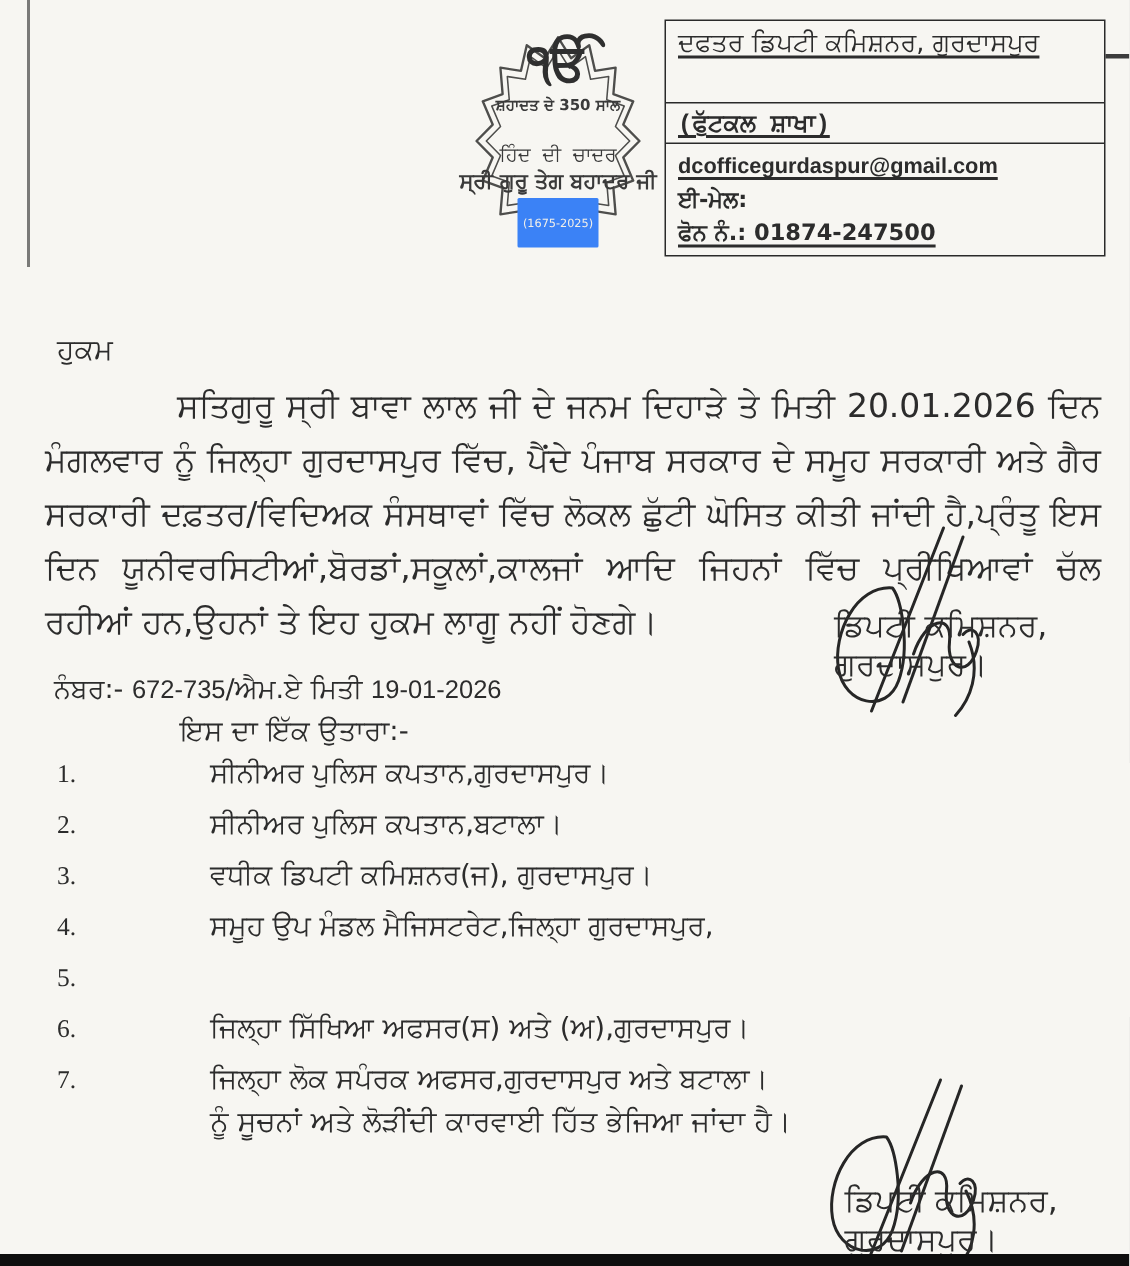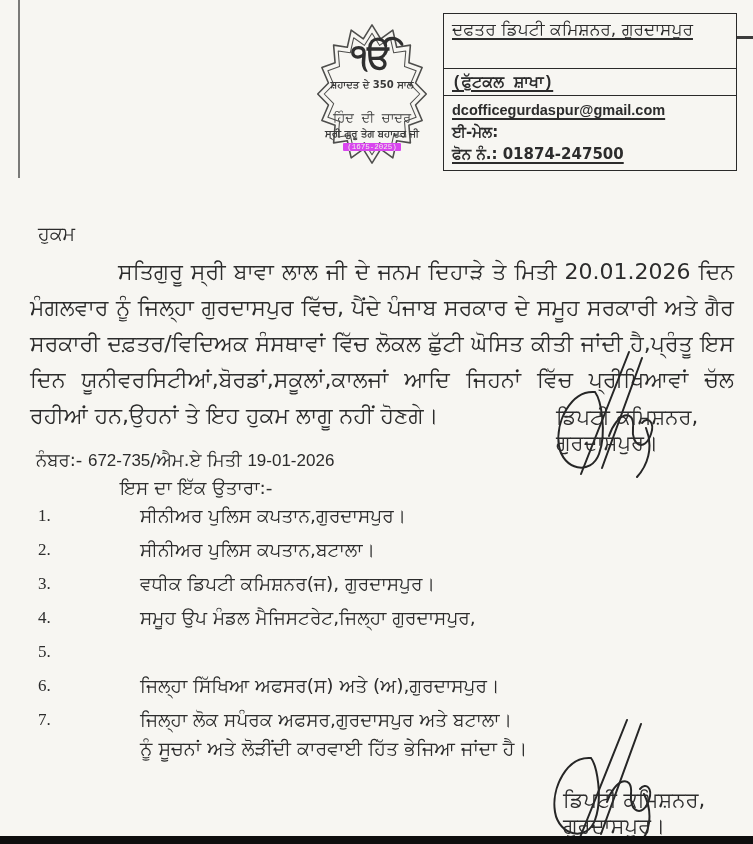--- a/index.html
+++ b/index.html
@@ -31,22 +31,22 @@
   .hdr-right .em { font-family:"Liberation Sans", sans-serif; font-size:14.5px; }
   
   .emblem { position:absolute; left:299px; top:17px; width:146px; height:154px; }
   .emblem svg { position:absolute; left:0; top:0; }
   .emblem .inner { position:absolute; left:0; top:0; width:146px; height:154px;
                    display:flex; flex-direction:column; align-items:center; justify-content:center;
                    text-align:center; color:#3a3a3a; }
   .emblem .ekonkar { font-size:34px; line-height:38px; font-weight:bold; color:#2f2f2f; }
   .emblem .l1 { font-size:10px; font-weight:bold; margin-top:4px; }
   .emblem .l2 { font-size:13px; margin-top:20px;font-family:Liberation Mono, monospace; }
-  .emblem .l3 { font-size:10px; font-weight:bold; margin-top:2px; }
-  .emblem .l4 { font-size:7.5px; margin-top:3px; background:#d946ef; color:#f1efe9; padding:0 4px; border-radius:1px;font-family:Liberation Mono, monospace; }
+  .emblem .l3 { font-size:14px; font-weight:bold; margin-top:2px; }
+  .emblem .l4 { font-size:7.5px; margin-top:3px; background:#3b82f6; color:#f1efe9; padding:12px 4px; border-radius:1px; }
   
   .order-heading { position:absolute; left:38px; top:222px; font-size:19px; }
   .main-para { position:absolute; left:30px; top:254px; width:704px;
                font-size:22px; line-height:36px; text-align:justify; text-indent:88px; }
   .number-line { position:absolute; left:36px; top:449px; font-size:18px; }
   .latin-digits { font-family:"Liberation Sans", sans-serif; font-size:17px; }
   .copy-line { position:absolute; left:120px; top:477px; font-size:18.5px; }
   .recipient-list { position:absolute; left:38px; top:499px; width:660px; }
   .recipient-row { display:flex; height:34px; line-height:34px; font-size:18.5px; }
   .recipient-no { width:102px; font-family:"Liberation Serif", serif; font-size:17px; }

